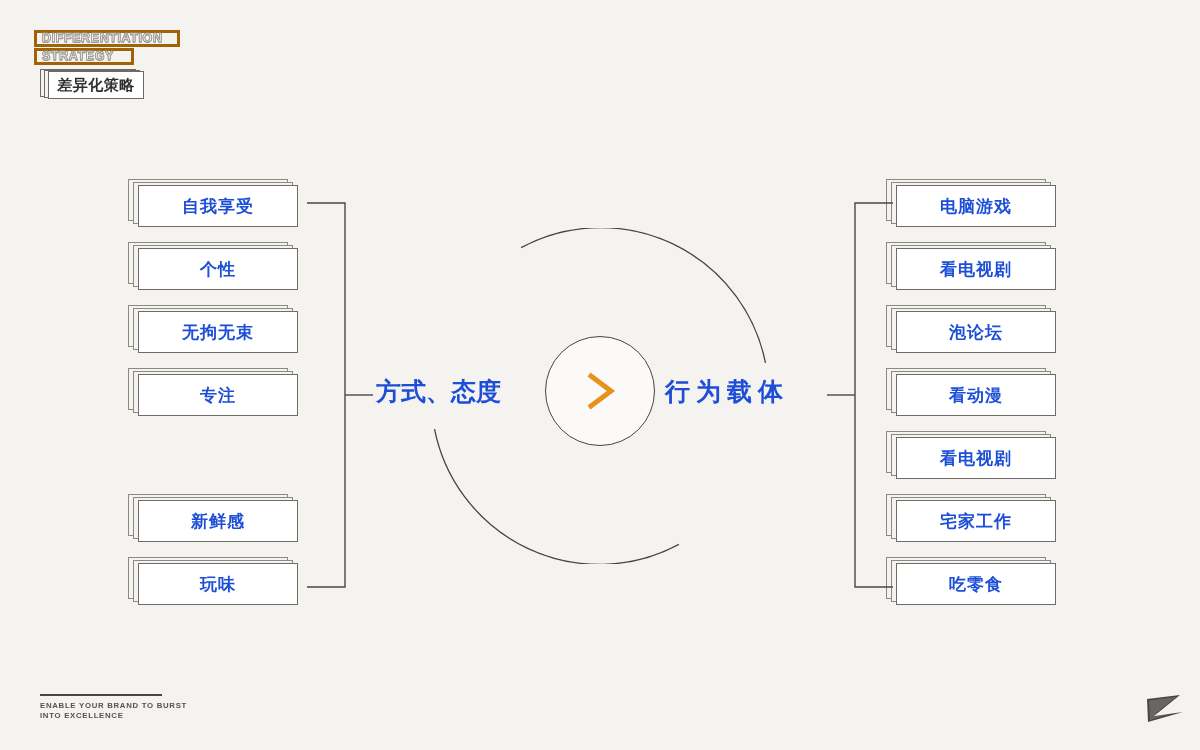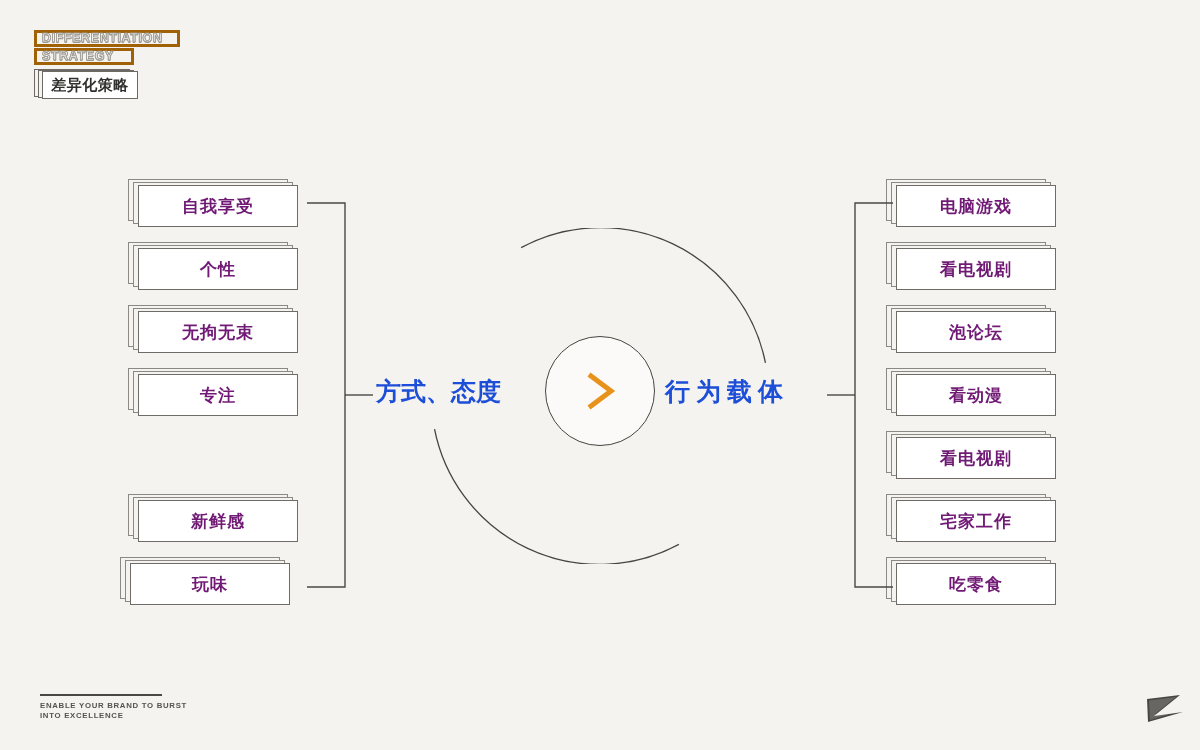--- a/index.html
+++ b/index.html
@@ -49,21 +49,21 @@
     color: #f5f3ef;
     -webkit-text-stroke: 0.8px #9b9892;
     text-shadow:
       -0.5px 0 #9b9892, 0.5px 0 #9b9892,
       0 -0.5px #9b9892, 0 0.5px #9b9892;
     line-height: 15px;
     white-space: nowrap;
   }
   .brand-cn-stack {
     position: absolute;
-    left: 6px;
+    left: 12px;
     top: 43px;
     width: 112px;
     height: 36px;
   }
   .brand-cn-stack .layer {
     position: absolute;
     left: 0; top: 0;
     width: 96px;
     height: 28px;
     border: 1px solid #6d6a66;
@@ -110,21 +110,21 @@
     transform: translate(10px, 6px);
     border: 1px solid #6f6c68;
     background: #ffffff;
     display: flex;
     align-items: center;
     justify-content: center;
   }
   .card-label {
     font-size: 17px;
     font-weight: 700;
-    color: #701a75;
+    color: #1d4ed8;
     letter-spacing: 1px;
     white-space: nowrap;
   }
 
   
   .bracket {
     position: absolute;
     stroke: #4a4846;
     fill: none;
     stroke-width: 1.4;
@@ -255,21 +255,21 @@
       <span class="card-label">专注</span>
     </div>
   </div>
   <div class="card" style="left:128px; top:494px;">
     <div class="shadow-layer s1"></div>
     <div class="shadow-layer s2"></div>
     <div class="face">
       <span class="card-label">新鲜感</span>
     </div>
   </div>
-  <div class="card" style="left:120px; top:557px;">
+  <div class="card" style="left:128px; top:557px;">
     <div class="shadow-layer s1"></div>
     <div class="shadow-layer s2"></div>
     <div class="face">
       <span class="card-label">玩味</span>
     </div>
   </div>
 
   <div class="card" style="left:886px; top:179px;">
     <div class="shadow-layer s1"></div>
     <div class="shadow-layer s2"></div>

